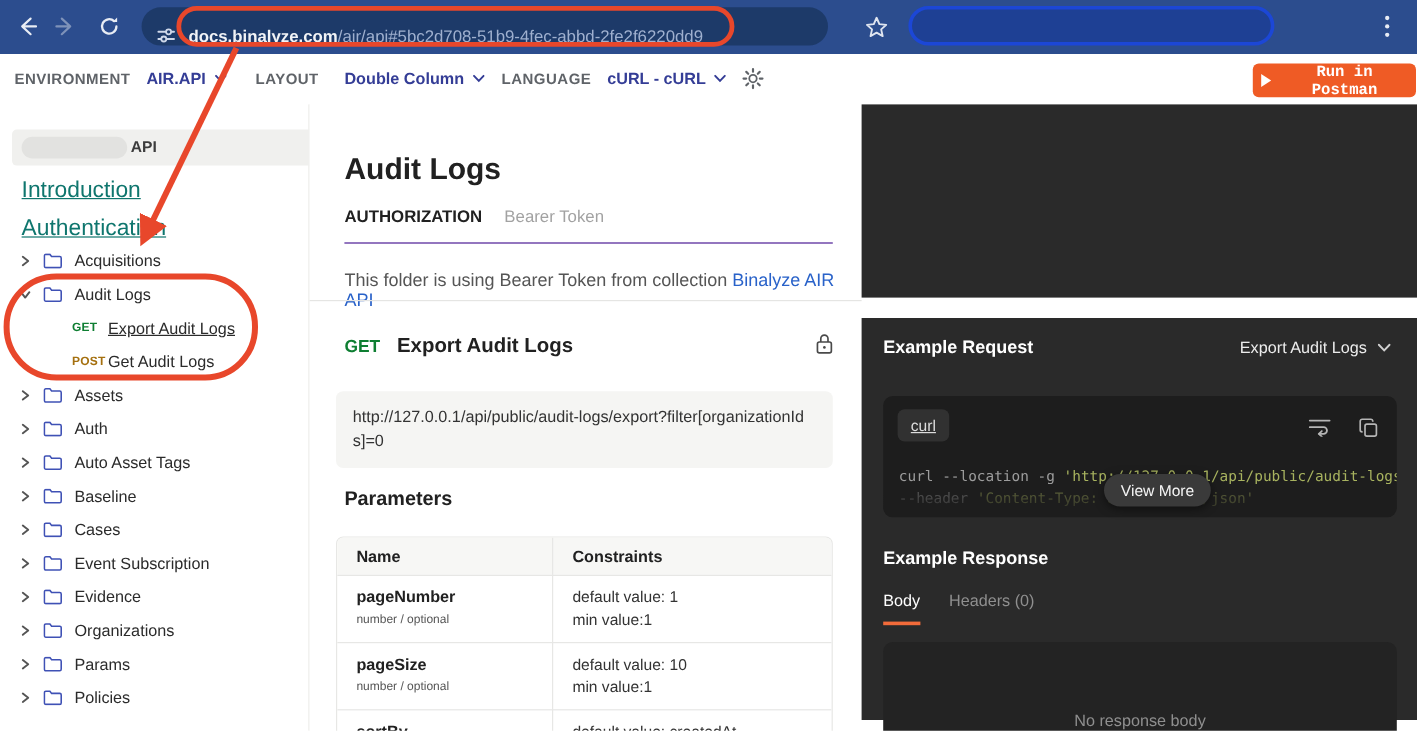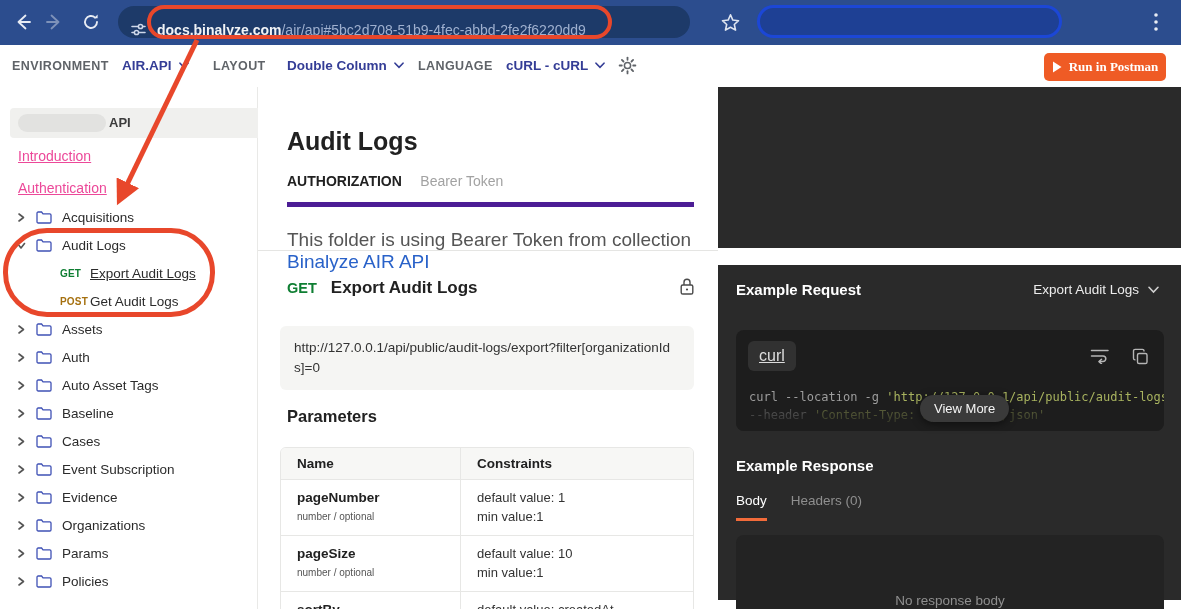--- a/index.html
+++ b/index.html
@@ -16,48 +16,48 @@
   .url-text{font-size:14px;color:#9fb0cf;white-space:nowrap;overflow:hidden;margin-left:10px;}
   .url-text b{color:#f1f3f6;font-weight:bold;}
   .redacted-pill{position:absolute;left:757px;top:5px;width:305px;height:33px;border-radius:17px;
     background:#1e4094;border:3px solid #1c47d6;box-sizing:border-box;}
   
   .doc-toolbar{position:absolute;left:0;top:45px;width:1181px;height:42px;background:#fff;}
   .tb-label{position:absolute;top:14px;font-size:12.5px;letter-spacing:.4px;color:#5f6368;font-weight:bold;}
   .tb-value{position:absolute;top:13px;font-size:13.5px;color:var(--c-toolbar-value-blue,#343d96);
     font-weight:bold;background:none;border:none;padding:0;cursor:pointer;display:flex;align-items:center;gap:7px;
     font-family:"Liberation Sans",sans-serif;}
-  .run-btn{position:absolute;left:1044px;top:8px;width:122px;height:28px;border:none;border-radius:5px;
+  .run-btn{position:absolute;left:1044px;top:8px;width:136px;height:28px;border:none;border-radius:5px;
     background:var(--c-postman-orange,#ef5b25);color:#fff;font-weight:bold;font-size:13px;
     display:flex;align-items:center;justify-content:center;gap:7px;cursor:pointer;
-    font-family:Liberation Serif, serif;}
+    font-family:Liberation Mono, monospace;}
   
   .sidebar{position:absolute;left:0;top:87px;width:258px;height:522px;background:#fff;
     border-right:1px solid #e9e9e7;box-sizing:border-box;}
   .sb-header{position:absolute;left:10px;top:21px;width:267px;height:30px;background:#f0f0ee;border-radius:4px;}
   .sb-header .redact{position:absolute;left:8px;top:6px;width:88px;height:18px;border-radius:9px;background:#e2e2e0;}
   .sb-header .sb-api{position:absolute;left:99px;top:7px;font-size:13px;font-weight:bold;color:#3c3c3c;}
-  .sb-link{position:absolute;left:18px;font-size:14px;color:#ec4899;text-decoration:underline;cursor:pointer;}
+  .sb-link{position:absolute;left:18px;font-size:19px;color:#0f766e;text-decoration:underline;cursor:pointer;}
   .tree{position:absolute;left:0;top:116px;width:258px;}
   .tree-row{height:28px;display:flex;align-items:center;cursor:pointer;}
   .tree-row .chev{width:10px;height:10px;margin-left:16px;display:flex;align-items:center;}
   .tree-row .fold{width:16px;height:14px;margin-left:10px;display:flex;align-items:center;}
   .tree-label{font-size:13.5px;color:#2b2b2b;margin-left:10px;}
   .method{font-size:10px;font-weight:bold;letter-spacing:.2px;margin-left:60px;width:30px;flex:0 0 auto;}
   .method.get{color:var(--c-get-green,#0e7e32);}
   .method.post{color:var(--c-post-orange,#a5700f);}
   .req .tree-label{margin-left:0;}
   .underl{text-decoration:underline;}
   
   .main{position:absolute;left:258px;top:87px;width:460px;height:522px;background:#fff;}
   .h1{position:absolute;left:29px;top:23px;font-size:25px;font-weight:bold;color:#212121;}
-  .auth-row{position:absolute;left:29px;top:85px;width:407px;border-bottom:5px solid #4c1d95;padding-bottom:12px;}
+  .auth-row{position:absolute;left:29px;top:85px;width:407px;border-bottom:1px solid #4c1d95;padding-bottom:12px;}
   .auth-label{font-size:14px;font-weight:bold;color:#212121;}
   .auth-value{font-size:14px;color:#a2a2a2;margin-left:14px;}
-  .folder-note{position:absolute;left:29px;top:123px;font-size:19px;color:#555;}
+  .folder-note{position:absolute;left:29px;top:123px;font-size:15px;color:#555;}
   .folder-note a{color:var(--c-link-blue,#2962c9);text-decoration:none;cursor:pointer;}
   .sec-div{position:absolute;left:0;top:163px;width:460px;border-top:1px solid #e5e5e3;}
   .req-head{position:absolute;left:29px;top:191px;display:flex;align-items:baseline;}
   .req-method{font-size:14.5px;font-weight:bold;color:var(--c-get-green,#0e7e32);}
   .req-title{font-size:17px;font-weight:bold;color:#212121;margin-left:14px;}
   .lock{position:absolute;left:421px;top:190px;}
   .url-block{position:absolute;left:22px;top:239px;width:414px;box-sizing:border-box;background:#f5f5f3;
     border-radius:6px;padding:12px 14px;font-size:13.5px;color:#333;line-height:20px;word-break:break-all;}
   .params-title{position:absolute;left:29px;top:320px;font-size:16.5px;font-weight:bold;color:#212121;}
   .ptable{position:absolute;left:22px;top:360px;width:414px;border:1px solid #e7e7e5;border-radius:6px;
@@ -69,21 +69,21 @@
   .cell-name{font-size:13.5px;font-weight:bold;color:#212121;line-height:19px;}
   .cell-type{font-size:10px;color:#555;line-height:19px;}
   .cell-cons{font-size:13px;color:#333;line-height:19px;}
   
   .dark-block-top{position:absolute;left:718px;top:87px;width:463px;height:161px;background:#2a2a2a;}
   .dark-panel{position:absolute;left:718px;top:265px;width:463px;height:335px;background:#2a2a2a;}
   .ex-req-title{position:absolute;left:18px;top:16px;font-size:15px;font-weight:bold;color:#fff;}
   .ex-selector{position:absolute;right:22px;top:17px;font-size:13.5px;color:#ececec;display:flex;align-items:center;gap:9px;cursor:pointer;}
   .code-block{position:absolute;left:18px;top:65px;width:428px;height:101px;background:#1d1d1d;border-radius:8px;overflow:hidden;}
   .lang-chip{position:absolute;left:12px;top:11px;background:#313131;border-radius:6px;color:#ddd;
-    font-size:16px;padding:6px 11px;border:none;cursor:pointer;font-family:"Liberation Sans",sans-serif;text-decoration:underline;}
+    font-size:13px;padding:6px 11px;border:none;cursor:pointer;font-family:"Liberation Sans",sans-serif;text-decoration:underline;}
   .code-ico{position:absolute;top:18px;cursor:pointer;}
   .code-lines{position:absolute;left:13px;top:58px;width:600px;font-family:"DejaVu Sans Mono",monospace;
     font-size:12px;line-height:18px;white-space:nowrap;}
   .tok-plain{color:#9d9d9d;}
   .tok-string{color:var(--c-code-string,#a8b35f);}
   .code-line.faded{opacity:.5;}
   .code-fade{position:absolute;left:0;bottom:0;width:100%;height:26px;
     background:linear-gradient(180deg,rgba(29,29,29,0),rgba(29,29,29,.92));}
   .view-more{position:absolute;left:202px;top:130px;background:#3a3a3a;color:#f5f5f5;border:none;
     border-radius:14px;font-size:13px;padding:6px 14px;cursor:pointer;box-shadow:0 2px 8px rgba(0,0,0,.5);

